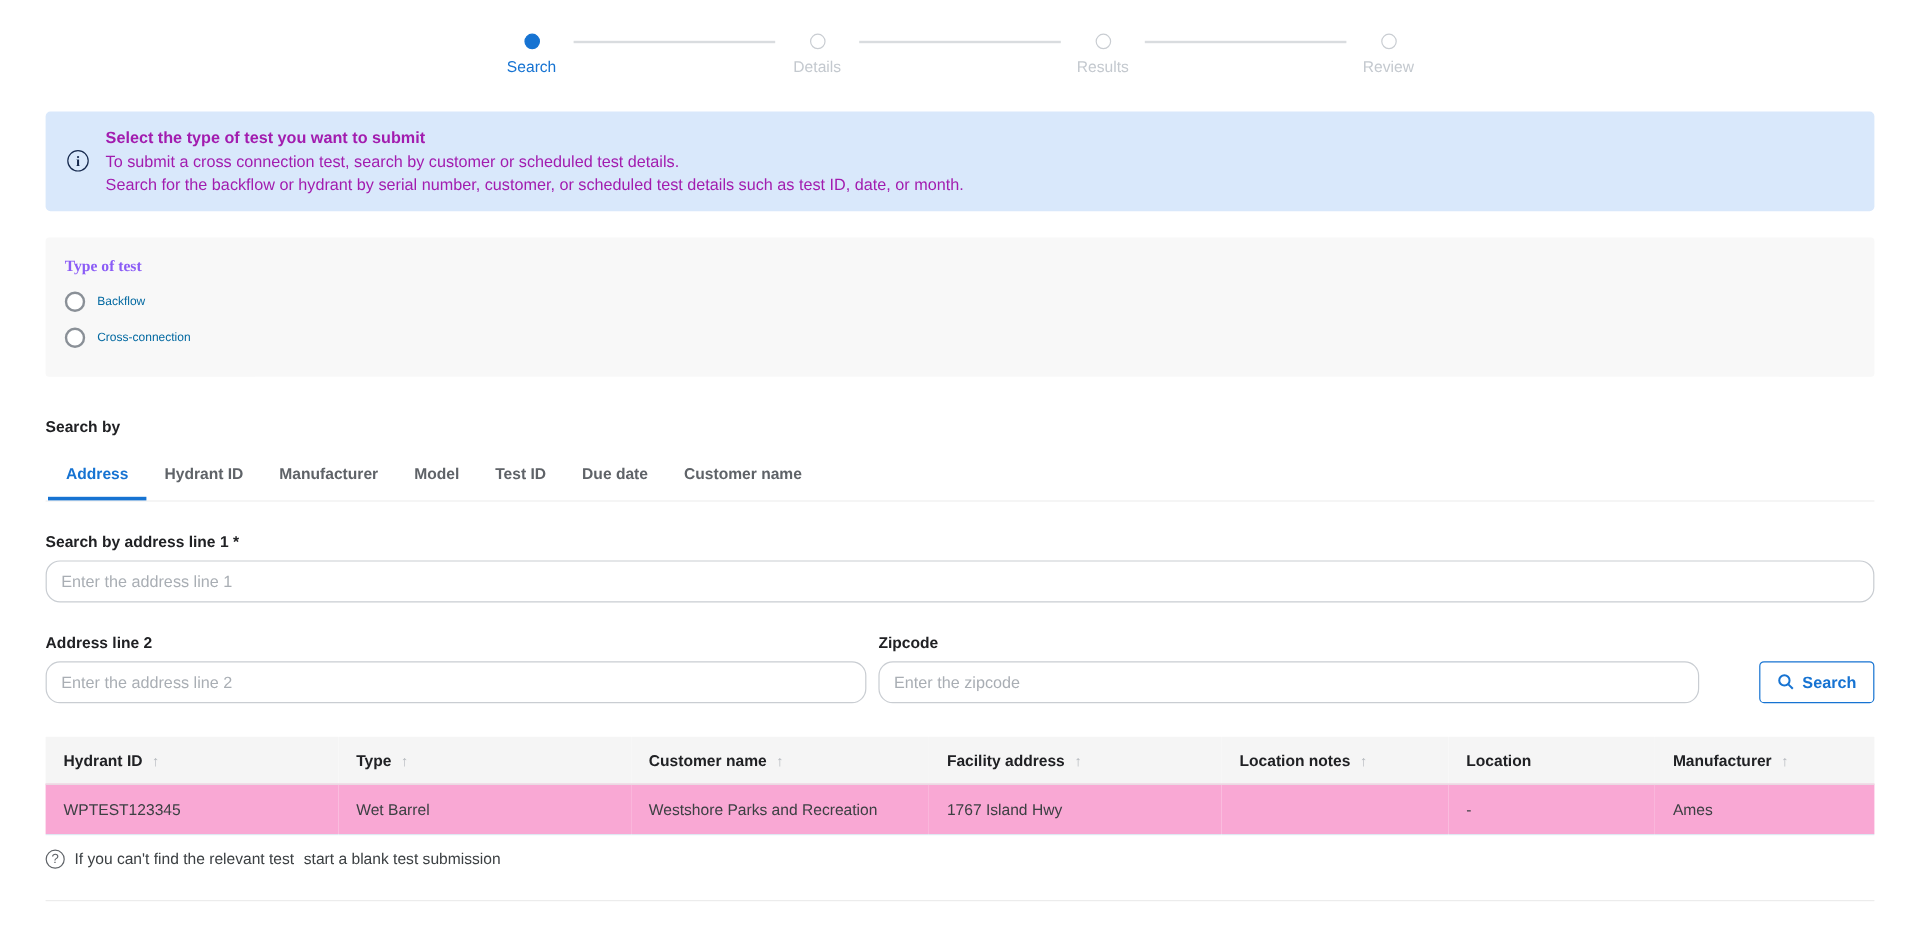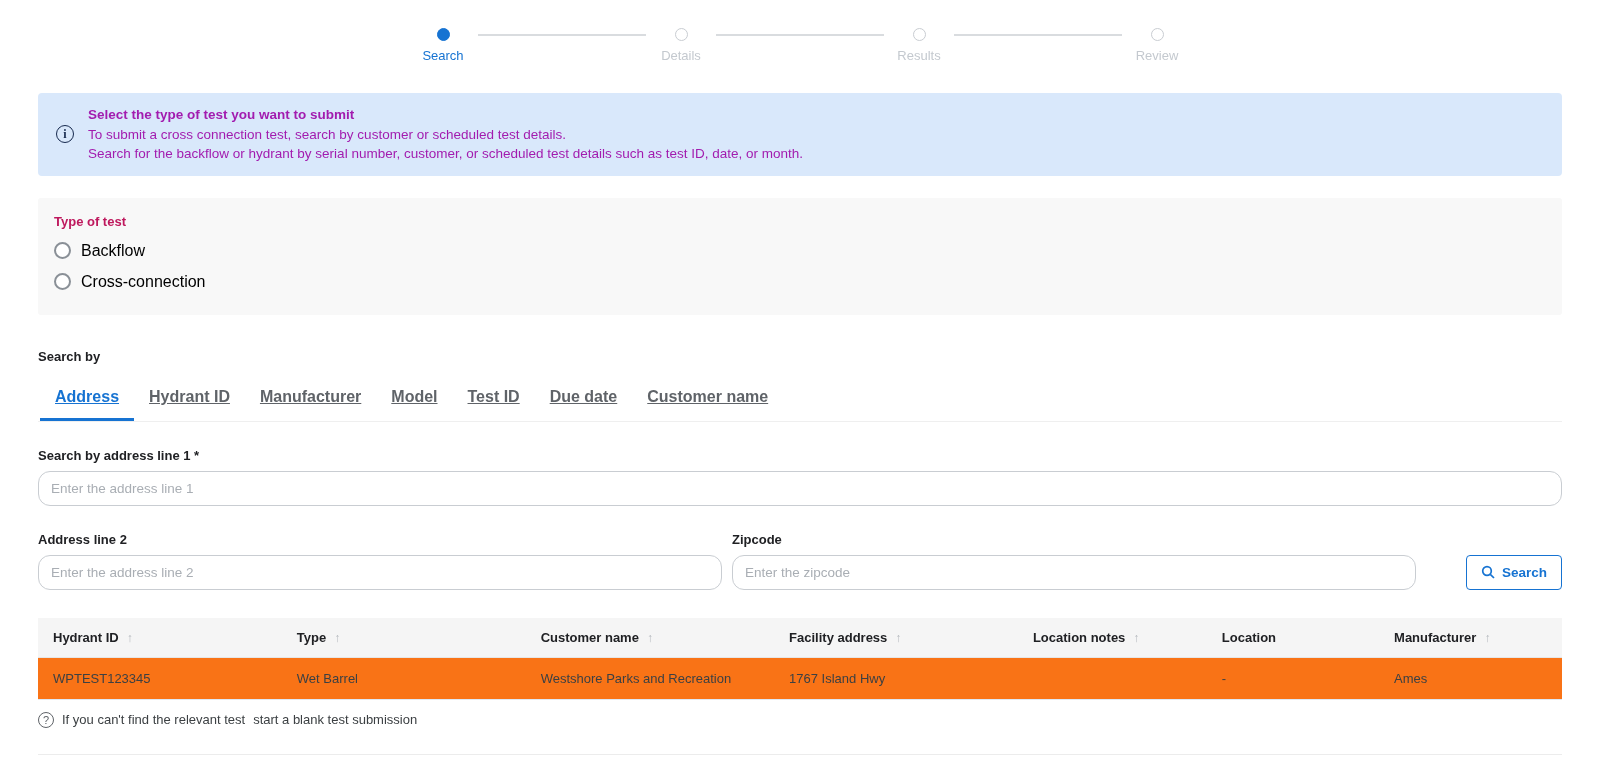--- a/index.html
+++ b/index.html
@@ -16,47 +16,47 @@
   .connector { height: 2px; width: 168px; background: #d9dcdf; margin-top: 6px; }
 
   
   .banner { margin-top: 30px; background: #d9e8fb; border-radius: 4px; padding: 12px 18px; display: flex; align-items: center; gap: 14px; }
   .banner .info-icon { flex: 0 0 auto; width: 18px; height: 18px; border-radius: 50%; border: 1.5px solid #16294e; color: #16294e; font-size: 12px; font-weight: 700; display: flex; align-items: center; justify-content: center; font-family: "Liberation Serif", serif; }
   .banner-text { color: #a21caf; font-size: 13.5px; line-height: 1.45; }
   .banner-text .banner-title { font-weight: 700; }
 
   
   .type-box { margin-top: 22px; background: #f8f8f8; border-radius: 3px; padding: 16px 16px 24px 16px; }
-  .section-label { font-size: 13px; font-weight: 700; color: #be185d; }
+  .section-label { font-size: 13px; font-weight: 700; color: #8b5cf6; font-family: Liberation Serif, serif; }
   .radio-row { display: flex; align-items: center; gap: 10px; margin-top: 13px; cursor: pointer; }
   .radio { width: 17px; height: 17px; border-radius: 50%; border: 2px solid #8a9097; background: #fff; position: relative; }
   .radio.selected { border-color: #1673D2; }
   .radio.selected::after { content: ""; position: absolute; top: 2.5px; left: 2.5px; width: 8px; height: 8px; border-radius: 50%; background: #1673D2; }
-  .radio-label { font-size: 16px; color: #000000; }
+  .radio-label { font-size: 10px; color: #0369a1; }
 
   
   .search-by-label { margin-top: 34px; font-size: 13px; font-weight: 700; }
   .tabbar { margin-top: 14px; display: flex; border-bottom: 1px solid #efefef; padding-left: 2px; }
-  .tab { padding: 10px 15px 12px 15px; font-size: 16px; font-weight: 700; color: #5f6368; cursor: pointer; border-bottom: 3px solid transparent; text-decoration: underline; }
+  .tab { padding: 10px 15px 12px 15px; font-size: 13px; font-weight: 700; color: #5f6368; cursor: pointer; border-bottom: 3px solid transparent; }
   .tab.active { color: #1673D2; border-bottom-color: #1673D2; }
 
   
   .field-label { font-size: 13px; font-weight: 700; color: #202124; margin-top: 26px; margin-bottom: 8px; }
   .text-input { width: 100%; height: 35px; border: 1px solid #c9cdd2; border-radius: 12px; padding: 0 12px; font-size: 13.5px; color: #202124; font-family: Liberation Sans, sans-serif; outline: none; }
   .text-input::placeholder { color: #a9aeb4; }
   .form-row { display: flex; gap: 10px; align-items: flex-end; }
   .col-address2 { flex: 0 0 684px; }
   .col-zip { flex: 0 0 684px; }
   .col-searchbtn { flex: 1; display: flex; justify-content: flex-end; }
   .search-btn { height: 35px; padding: 0 14px; background: #fff; border: 1px solid #1673D2; color: #1673D2; border-radius: 4px; font-size: 13.5px; font-weight: 700; display: inline-flex; align-items: center; gap: 7px; cursor: pointer; font-family: "Liberation Sans", sans-serif; }
 
   
   .results-table { margin-top: 28px; width: 100%; border-collapse: collapse; font-size: 13px; }
   .results-table th { background: #f5f5f5; text-align: left; font-weight: 700; color: #202124; padding: 12px 15px; border-bottom: 1px solid #e6e6e6; }
-  .results-table td { background: #f97316; padding: 13px 15px; color: #3c4043; border-bottom: 1px solid #dfe8f2; }
+  .results-table td { background: #f9a8d4; padding: 13px 15px; color: #3c4043; border-bottom: 1px solid #dfe8f2; }
   .sort-arrow { color: #b4b8bd; font-size: 12px; margin-left: 8px; font-weight: 400; }
 
   
   .footer-note { margin-top: 12px; display: flex; align-items: center; gap: 8px; font-size: 13px; color: #3c4043; }
   .q-icon { width: 16px; height: 16px; border-radius: 50%; border: 1.3px solid #5f6368; color: #5f6368; font-size: 11px; display: flex; align-items: center; justify-content: center; }
   .note-link { color: #3c4043; cursor: pointer; }
 
   
   .actions-divider { margin-top: 26px; border-top: 1px solid #ececec; }
   .actions { display: flex; justify-content: flex-end; align-items: center; gap: 26px; padding: 20px 0; }

